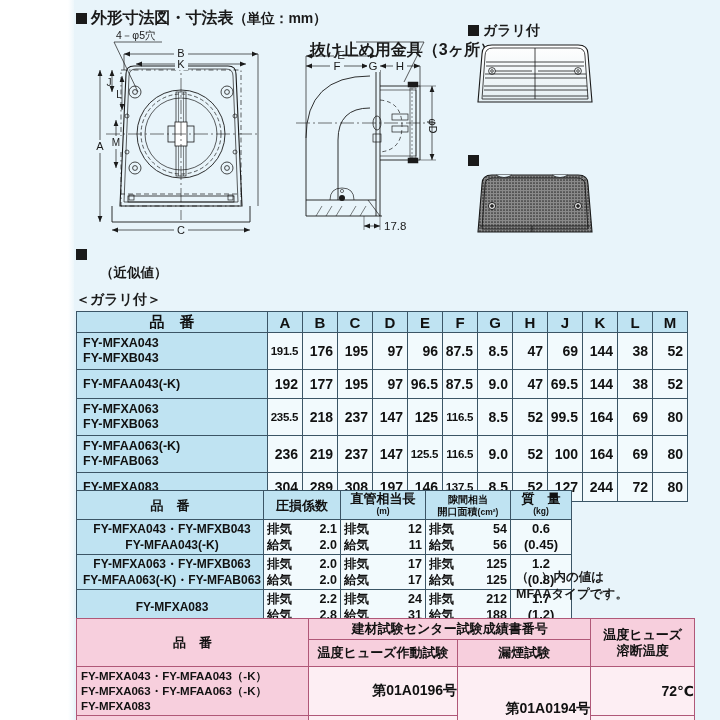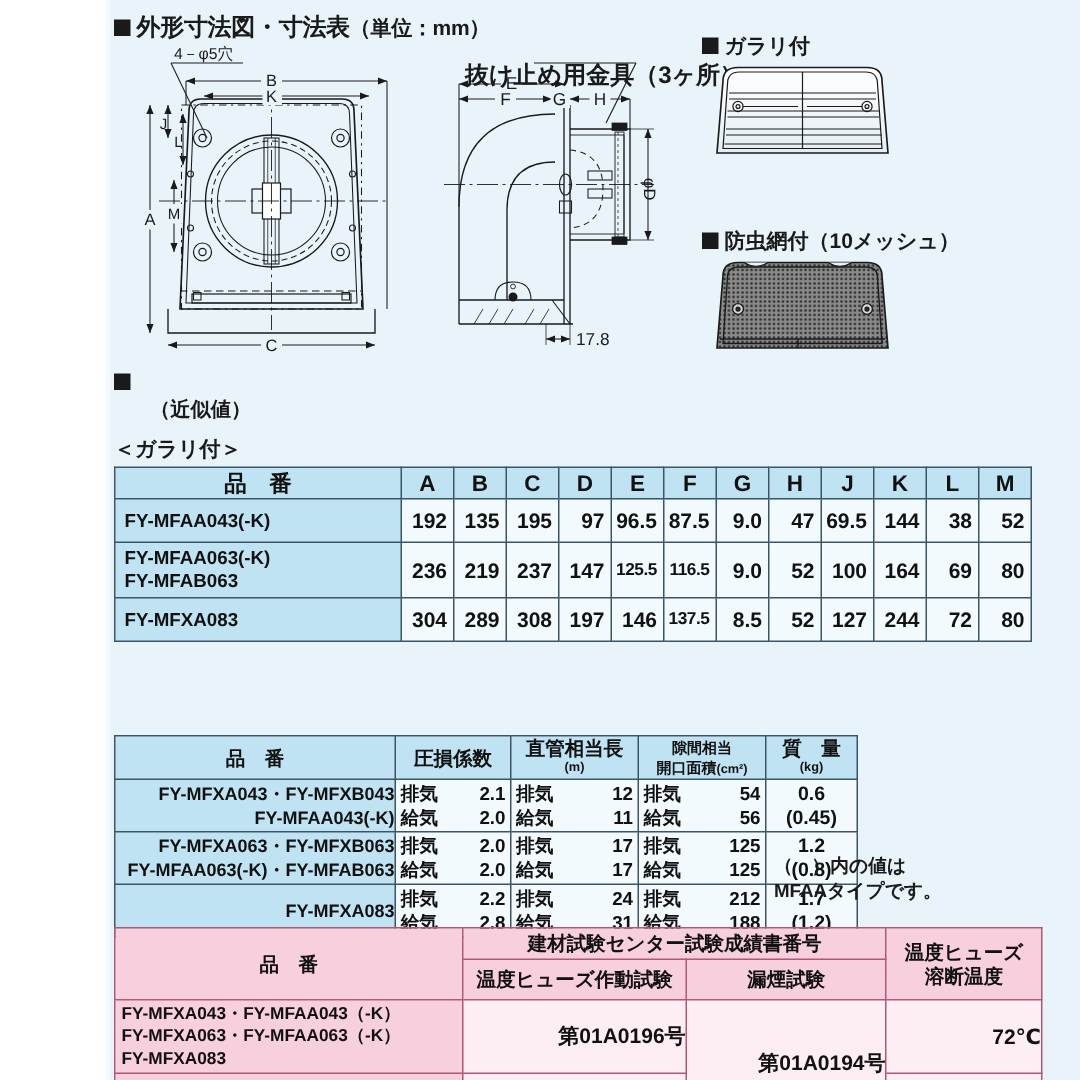--- a/index.html
+++ b/index.html
@@ -58,21 +58,21 @@
     font-size:12.5px;line-height:15px;
   }
   #tbl-dim td.val{width:30px;text-align:right;padding-right:4px;font-size:14px;}
   #tbl-dim td.val.narrow{font-size:11.5px;letter-spacing:-0.3px;}
   #tbl-dim tr.r2 td{height:36px;}
   #tbl-dim tr.r1 td{height:28px;}
 
   
   #tbl-press{left:76px;top:490px;}
   #tbl-press th{background:#bfe3f2;line-height:11px;padding:1px 2px;}
-  #tbl-press td.name{background:#bfe3f2;text-align:right;padding-left:4px;font-size:12px;line-height:16px;white-space:nowrap;}
+  #tbl-press td.name{background:#bfe3f2;text-align:center;padding-left:4px;font-size:12px;line-height:16px;white-space:nowrap;}
   #tbl-press td.pair{
     font-size:12.5px;line-height:16px;padding:0 3px;white-space:nowrap;
   }
   #tbl-press td.pair .lab{float:left;}
   #tbl-press td.pair .num{float:right;}
   #tbl-press td.mass{font-size:13px;line-height:16px;width:56px;}
   #tbl-press th .u{font-size:8.5px;font-weight:bold;}
   #note-mfaa{position:absolute;left:516px;top:569px;font-size:12.5px;font-weight:bold;line-height:17px;white-space:nowrap;}
 
   
@@ -315,21 +315,21 @@
           <circle cx="22" cy="31" r="1.3"></circle>
         <circle cx="108" cy="31" r="3.4"></circle>
           <circle cx="108" cy="31" r="1.3"></circle>
         <line x1="25" y1="31" x2="62" y2="31"></line>
         <line x1="68" y1="31" x2="105" y2="31"></line>
       </g>
     </svg>
   </div>
 
   <div class="hd" id="lbl-mesh">
-    <span class="sq"></span><span>防虫網付（10メッシュ）</span>
+    <span class="sq"></span>
   </div>
   <div id="dwg-mesh">
     <svg width="130" height="70" viewBox="0 0 130 70">
       <defs>
         <pattern id="mesh" width="3" height="3" patternUnits="userSpaceOnUse">
           <rect width="3" height="3" fill="#8a8a8a"></rect>
           <circle cx="1" cy="1" r="0.85" fill="#2d2d2d"></circle>
         </pattern>
       </defs>
       <path d="M12 14 Q12 5 22 5 L108 5 Q118 5 118 14 L122 62 L8 62 Z" fill="url(#mesh)" stroke="#1a1a1a" stroke-width="1.1"></path>
@@ -366,34 +366,64 @@
         <th>F</th>
         <th>G</th>
         <th>H</th>
         <th>J</th>
         <th>K</th>
         <th>L</th>
         <th>M</th>
       </tr>
     </thead>
     <tbody id="dim-body">
+        <tr class="r2">
+          <td class="name"><span>FY-MFXA043</span><br><span>FY-MFXB043</span></td>
+          <td class="val narrow">191.5</td>
+          <td class="val">176</td>
+          <td class="val">195</td>
+          <td class="val">97</td>
+          <td class="val">96</td>
+          <td class="val">87.5</td>
+          <td class="val">8.5</td>
+          <td class="val">47</td>
+          <td class="val">69</td>
+          <td class="val">144</td>
+          <td class="val">38</td>
+          <td class="val">52</td>
+        </tr>
         <tr class="r1">
           <td class="name"><span>FY-MFAA043(-K)</span></td>
           <td class="val">192</td>
-          <td class="val">135</td>
+          <td class="val">177</td>
           <td class="val">195</td>
           <td class="val">97</td>
           <td class="val">96.5</td>
           <td class="val">87.5</td>
           <td class="val">9.0</td>
           <td class="val">47</td>
           <td class="val">69.5</td>
           <td class="val">144</td>
           <td class="val">38</td>
           <td class="val">52</td>
+        </tr>
+        <tr class="r2">
+          <td class="name"><span>FY-MFXA063</span><br><span>FY-MFXB063</span></td>
+          <td class="val narrow">235.5</td>
+          <td class="val">218</td>
+          <td class="val">237</td>
+          <td class="val">147</td>
+          <td class="val">125</td>
+          <td class="val narrow">116.5</td>
+          <td class="val">8.5</td>
+          <td class="val">52</td>
+          <td class="val">99.5</td>
+          <td class="val">164</td>
+          <td class="val">69</td>
+          <td class="val">80</td>
         </tr>
         <tr class="r2">
           <td class="name"><span>FY-MFAA063(-K)</span><br><span>FY-MFAB063</span></td>
           <td class="val">236</td>
           <td class="val">219</td>
           <td class="val">237</td>
           <td class="val">147</td>
           <td class="val narrow">125.5</td>
           <td class="val narrow">116.5</td>
           <td class="val">9.0</td>

